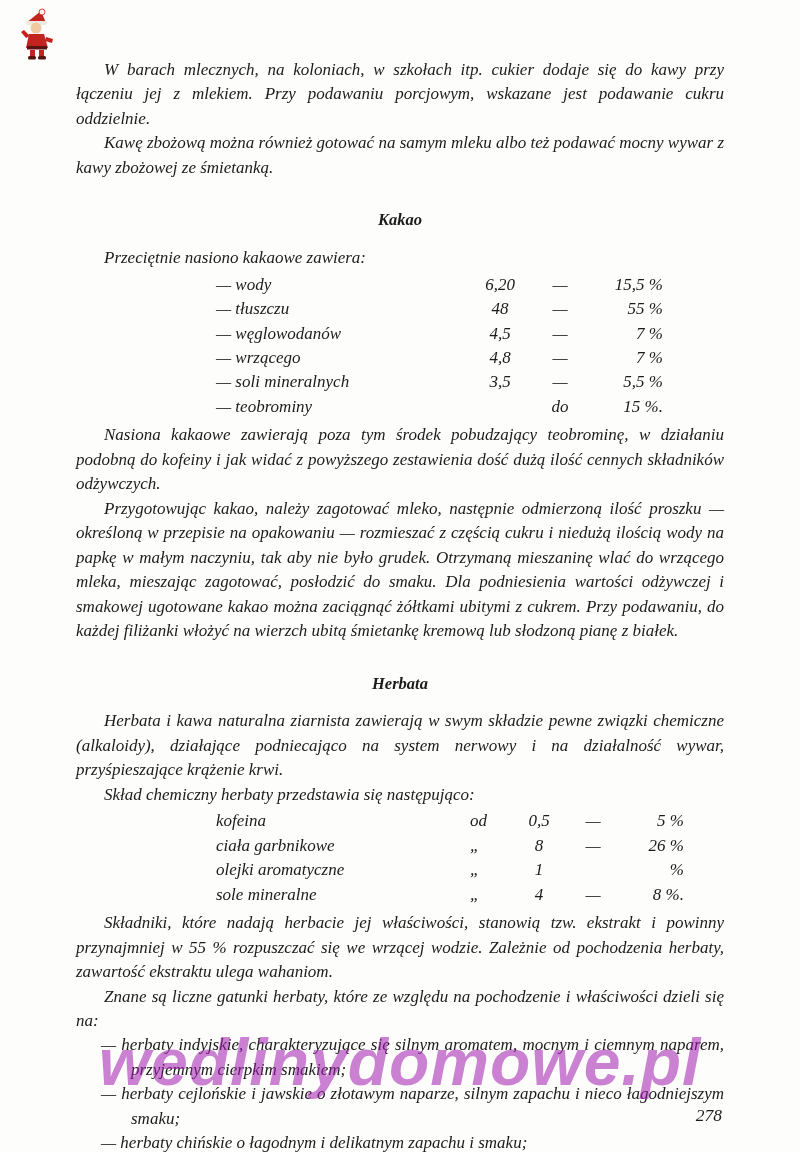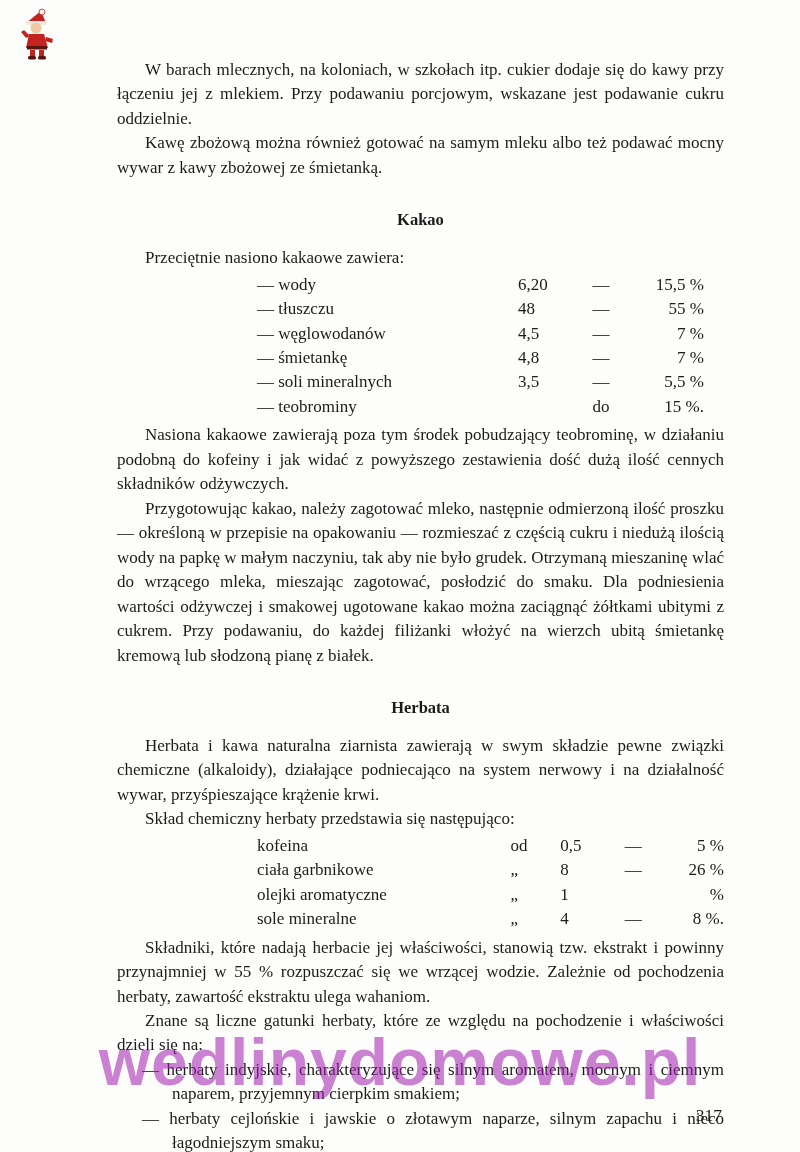--- a/index.html
+++ b/index.html
@@ -6,37 +6,38 @@
   .page {
     position: relative;
     width: 800px;
     height: 1152px;
     box-sizing: border-box;
     background: #fdfdfb;
     color: #1b1b1b;
     font-family: "Liberation Serif", "DejaVu Serif", serif;
     font-size: 17px;
     line-height: 1.44;
-    padding: 58px 76px 0 117px;
+    padding: 58px 76px 0 76px;
     overflow: hidden;
+    font-style: italic;
   }
   p { margin: 0; text-align: justify; }
   .indent { text-indent: 28px; }
   h3.section-heading {
     text-align: center;
     font-size: 16.5px;
     font-weight: bold;
     margin: 28px 0 14px 0;
   }
   
   .comp-table { margin: 2px 0 4px 140px; }
   .comp-row { display: flex; gap: 16px; }
   .comp-label  { width: 245px; }
   .comp-prefix { width: 34px; }
-  .comp-num1   { width: 46px; text-align: left; }
+  .comp-num1   { width: 46px; text-align: center; }
   .comp-dash   { width: 42px; text-align: center; }
   .comp-num2   { width: 66px; text-align: right; }
   
   .hang {
     padding-left: 55px;
     text-indent: -30px;
     text-align: justify;
     margin: 0;
   }
   .santa {
@@ -108,21 +109,21 @@
       <span class="comp-dash">—</span>
       <span class="comp-num2">55 %</span>
     </div>
     <div class="comp-row">
       <span class="comp-label">— węglowodanów</span>
       <span class="comp-num1">4,5</span>
       <span class="comp-dash">—</span>
       <span class="comp-num2">7 %</span>
     </div>
     <div class="comp-row">
-      <span class="comp-label">— śmietankę</span>
+      <span class="comp-label">— wrzącego</span>
       <span class="comp-num1">4,8</span>
       <span class="comp-dash">—</span>
       <span class="comp-num2">7 %</span>
     </div>
     <div class="comp-row">
       <span class="comp-label">— soli mineralnych</span>
       <span class="comp-num1">3,5</span>
       <span class="comp-dash">—</span>
       <span class="comp-num2">5,5 %</span>
     </div>
@@ -173,15 +174,15 @@
   </div>
 
   <p class="indent">Składniki, które nadają herbacie jej właściwości, stanowią tzw. ekstrakt i powinny przynajmniej w 55 % rozpuszczać się we wrzącej wodzie. Zależnie od pochodzenia herbaty, zawartość ekstraktu ulega wahaniom.</p>
   <p class="indent">Znane są liczne gatunki herbaty, które ze względu na pochodzenie i właściwości dzieli się na:</p>
 
   <p class="hang">— herbaty indyjskie, charakteryzujące się silnym aromatem, mocnym i ciemnym naparem, przyjemnym cierpkim smakiem;</p>
   <p class="hang">— herbaty cejlońskie i jawskie o złotawym naparze, silnym zapachu i nieco łagodniejszym smaku;</p>
   <p class="hang">— herbaty chińskie o łagodnym i delikatnym zapachu i smaku;</p>
 
   <div class="watermark">wedlinydomowe.pl</div>
-  <div class="page-number">317</div>
+  <div class="page-number">278</div>
 
 </div>
 
 </body></html>

